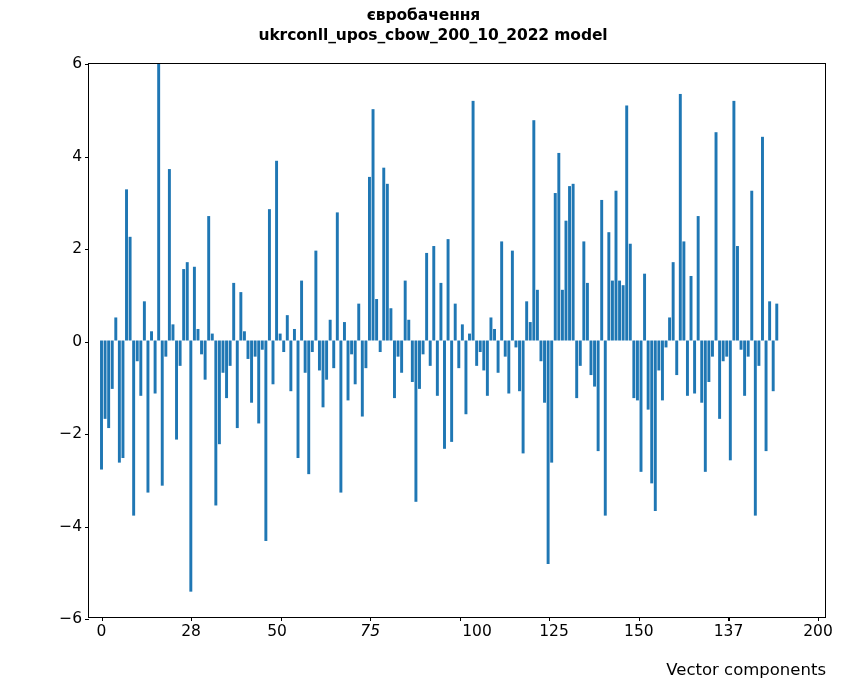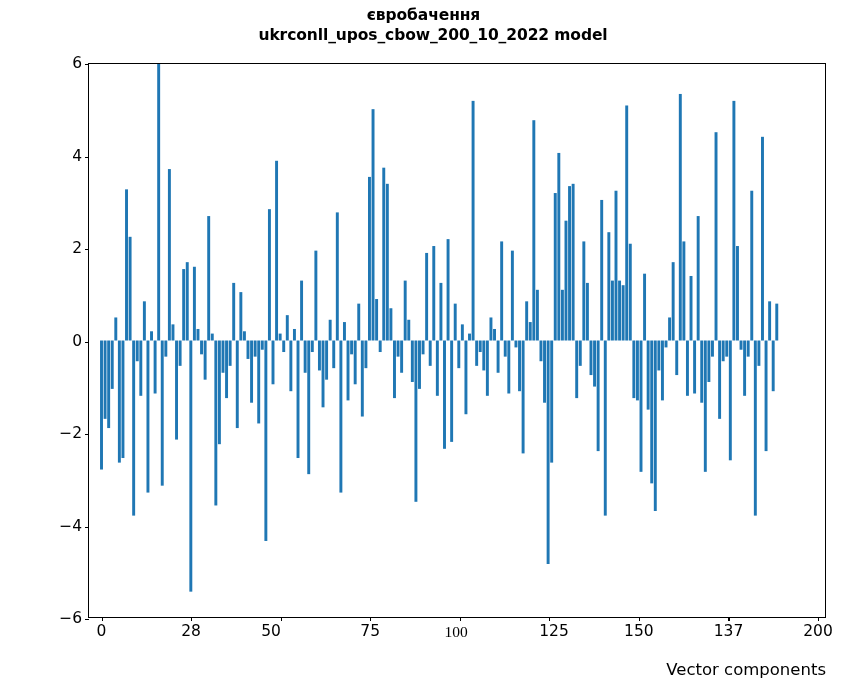--- a/index.html
+++ b/index.html
@@ -320,25 +320,25 @@
       <div class="ytick-label" style="top: 370px;">−2</div>
       <div class="ytick" style="top: 462.5px;"></div>
       <div class="ytick-label" style="top: 462.5px;">−4</div>
       <div class="ytick" style="top: 555px;"></div>
       <div class="ytick-label" style="top: 555px;">−6</div>
       <div class="xtick" style="left: 12.54px;"></div>
       <div class="xtick-label" style="left: 12.54px;">0</div>
       <div class="xtick" style="left: 102.1px;"></div>
       <div class="xtick-label" style="left: 102.1px;">28</div>
       <div class="xtick" style="left: 191.67px;"></div>
-      <div class="xtick-label" style="left: 182px; text-align: right;">50</div>
+      <div class="xtick-label" style="left: 188px; text-align: right;">50</div>
       <div class="xtick" style="left: 281.23px;"></div>
-      <div class="xtick-label" style="left: 281.23px;">75</div>
+      <div class="xtick-label" style="left: 281.23px; font-style: italic;">75</div>
       <div class="xtick" style="left: 370.79px;"></div>
-      <div class="xtick-label" style="left: 367px; font-family: Liberation Serif, serif;">100</div>
+      <div class="xtick-label" style="left: 388px;">100</div>
       <div class="xtick" style="left: 460.35px;"></div>
       <div class="xtick-label" style="left: 465px;">125</div>
       <div class="xtick" style="left: 549.92px;"></div>
       <div class="xtick-label" style="left: 549.92px;">150</div>
       <div class="xtick" style="left: 639.48px;"></div>
       <div class="xtick-label" style="left: 639.48px;">137</div>
       <div class="xtick" style="left: 729.04px;"></div>
       <div class="xtick-label" style="left: 729.04px;">200</div>
     </div>
 

